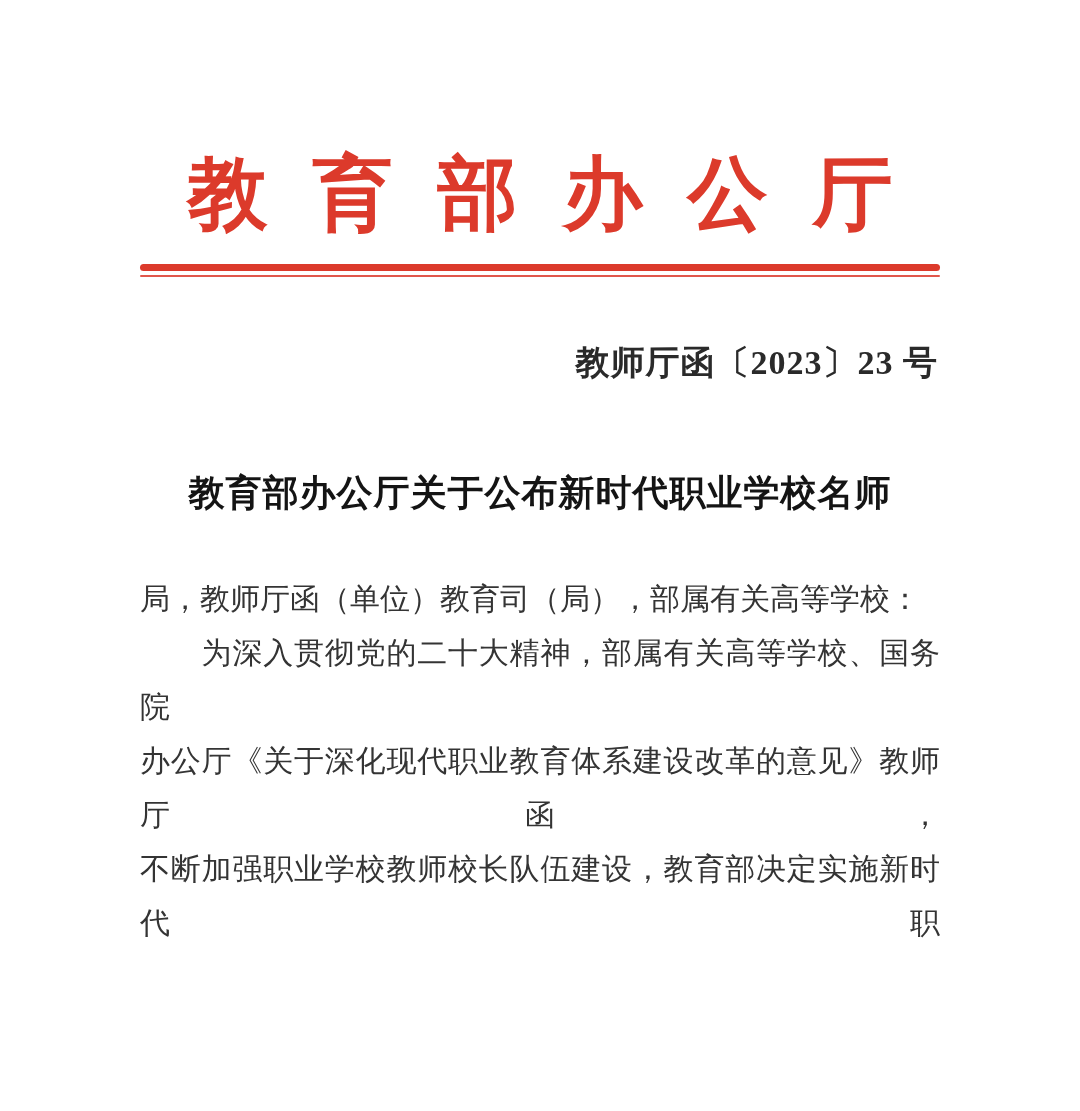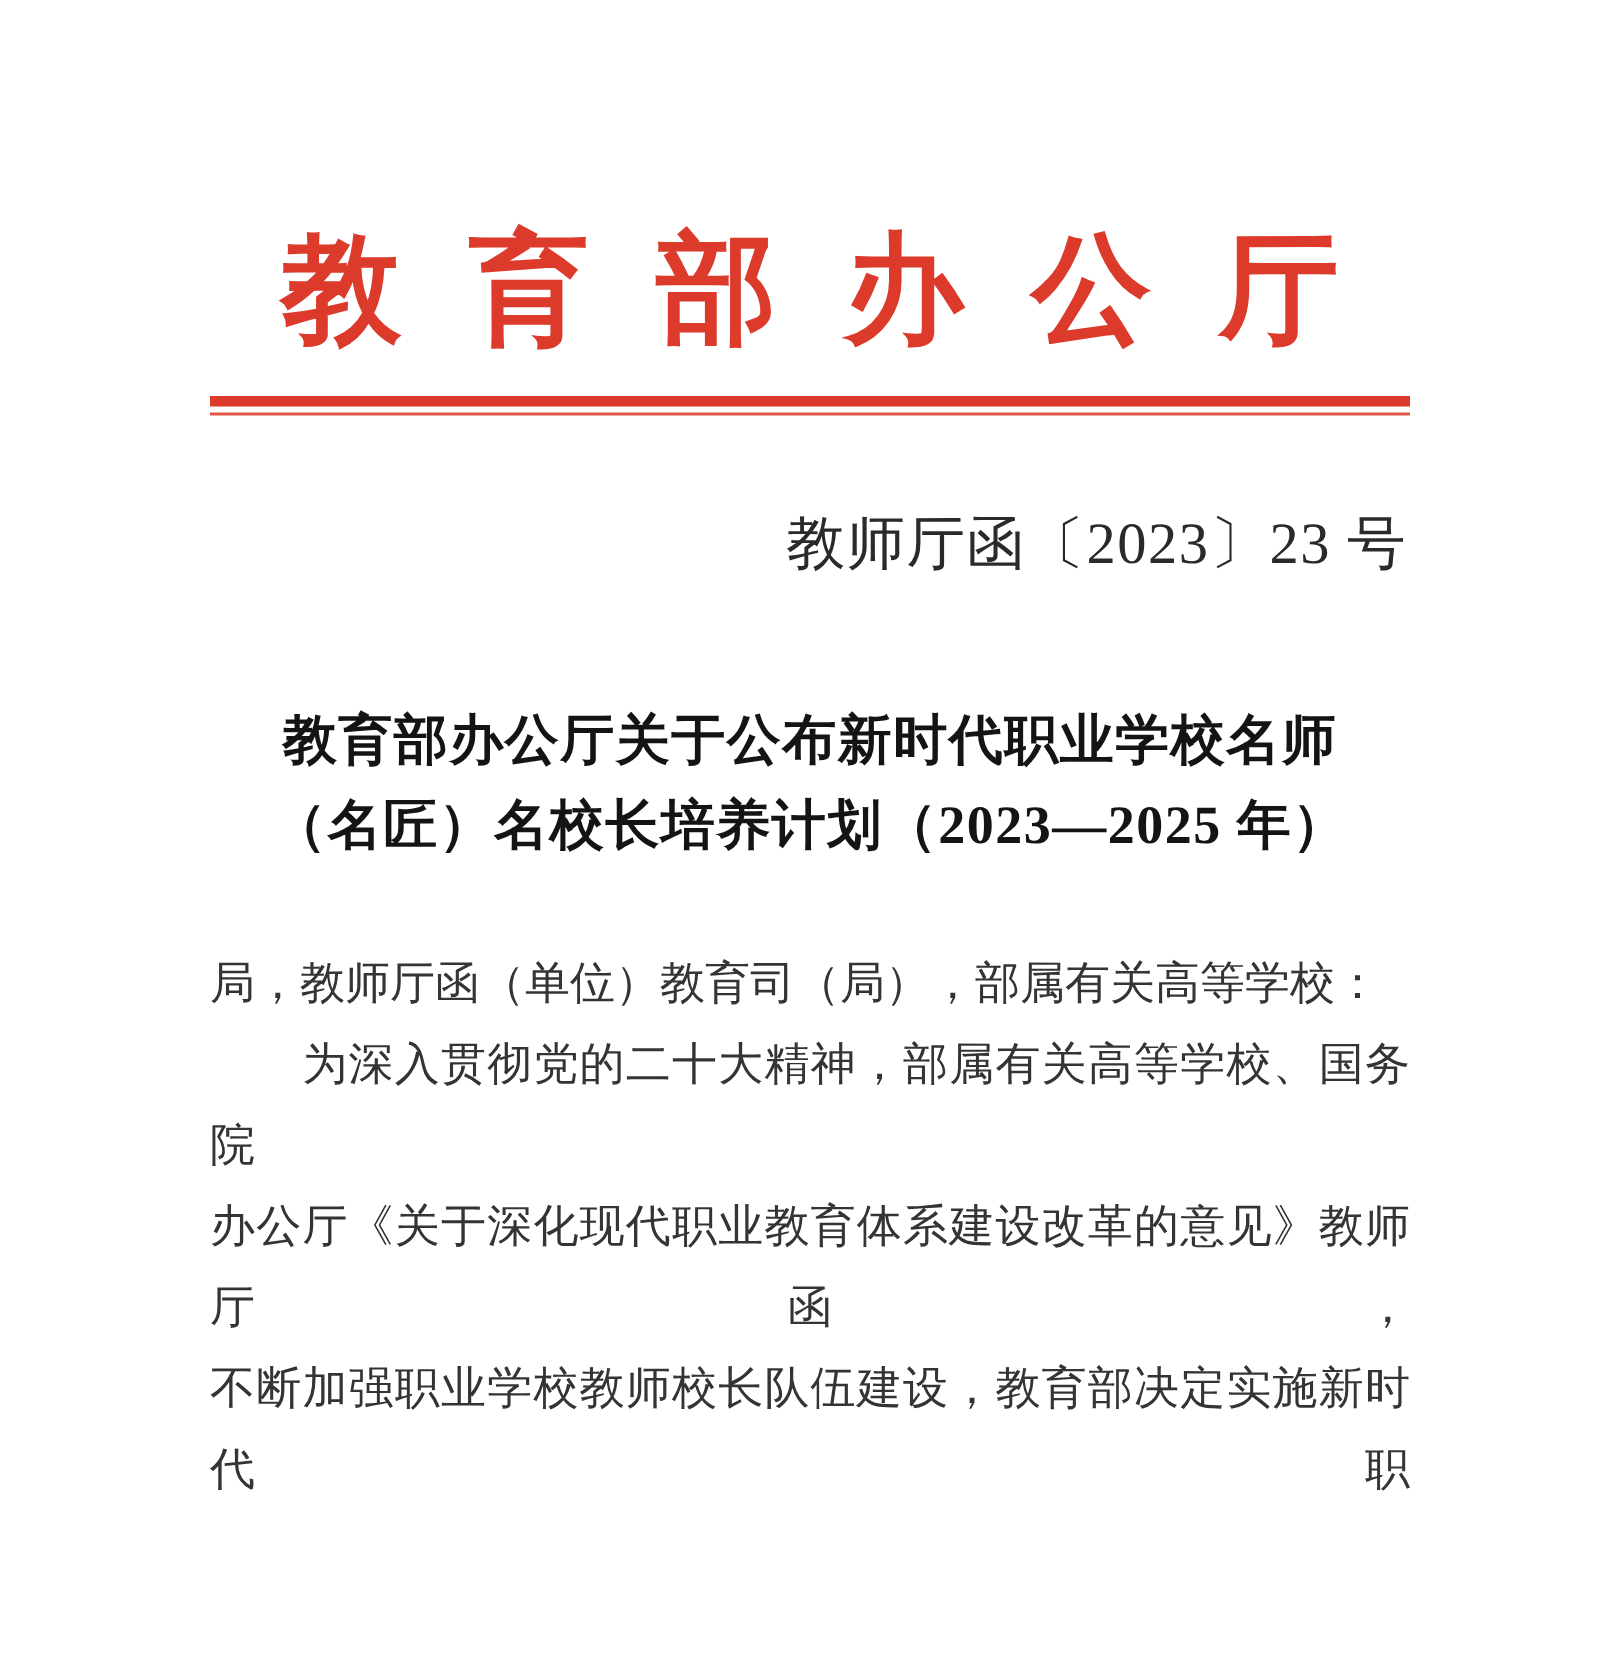--- a/index.html
+++ b/index.html
@@ -2,21 +2,21 @@
 <html lang="zh"><head>
 <meta charset="utf-8">
 <style>
   :root{
     --red:#dc3a2b;
     --ink-title:#141414;
     --ink-body:#343434;
     --ink-docnum:#2a2a2a;
     --paper:#ffffff;
   }
-  *{margin:0;padding:0;box-sizing:border-box;}
+  *{margin:0;padding:0;box-sizing:border-box;border-radius:11px;}
   html,body{background:#ffffff;}
   .page{
     position:relative;
     width:1080px;
     height:1111px;
     background:var(--paper);
     overflow:hidden;
     font-family:"Liberation Serif","DejaVu Serif",serif;
   }
   
@@ -39,24 +39,25 @@
   .rule-thin{
     height:2px;
     background:var(--red);
     opacity:.85;
     margin:4px 140px 0 140px;
   }
   
   .doc-number{
     margin:68px 142px 0 0;
     text-align:right;
-    font-size:39px;
+    font-size:34px;
     line-height:36px;
     color:var(--ink-docnum);
     letter-spacing:1px;
+    font-weight:bold;
   }
   
   .doc-title{
     margin-top:84px;
     text-align:center;
     font-size:36px;
     line-height:57px;
     font-weight:bold;
     color:var(--ink-title);
     letter-spacing:1px;
@@ -81,21 +82,20 @@
 
   <div class="masthead">教育部办公厅</div>
 
   <div class="rule-thick"></div>
   <div class="rule-thin"></div>
 
   <div class="doc-number">教师厅函〔2023〕23 号</div>
 
   <div class="doc-title">
     <div class="title-line">教育部办公厅关于公布新时代职业学校名师</div>
-    <div class="title-line">（名匠）名校长培养计划（2023—2025 年）</div>
   </div>
 
   <div class="doc-body">
     <div class="body-line">局，教师厅函（单位）教育司（局），部属有关高等学校：</div>
     <div class="body-line j">　　为深入贯彻党的二十大精神，部属有关高等学校、国务院</div>
     <div class="body-line j">办公厅《关于深化现代职业教育体系建设改革的意见》教师厅函，</div>
     <div class="body-line j">不断加强职业学校教师校长队伍建设，教育部决定实施新时代职</div>
 
   </div>
 

